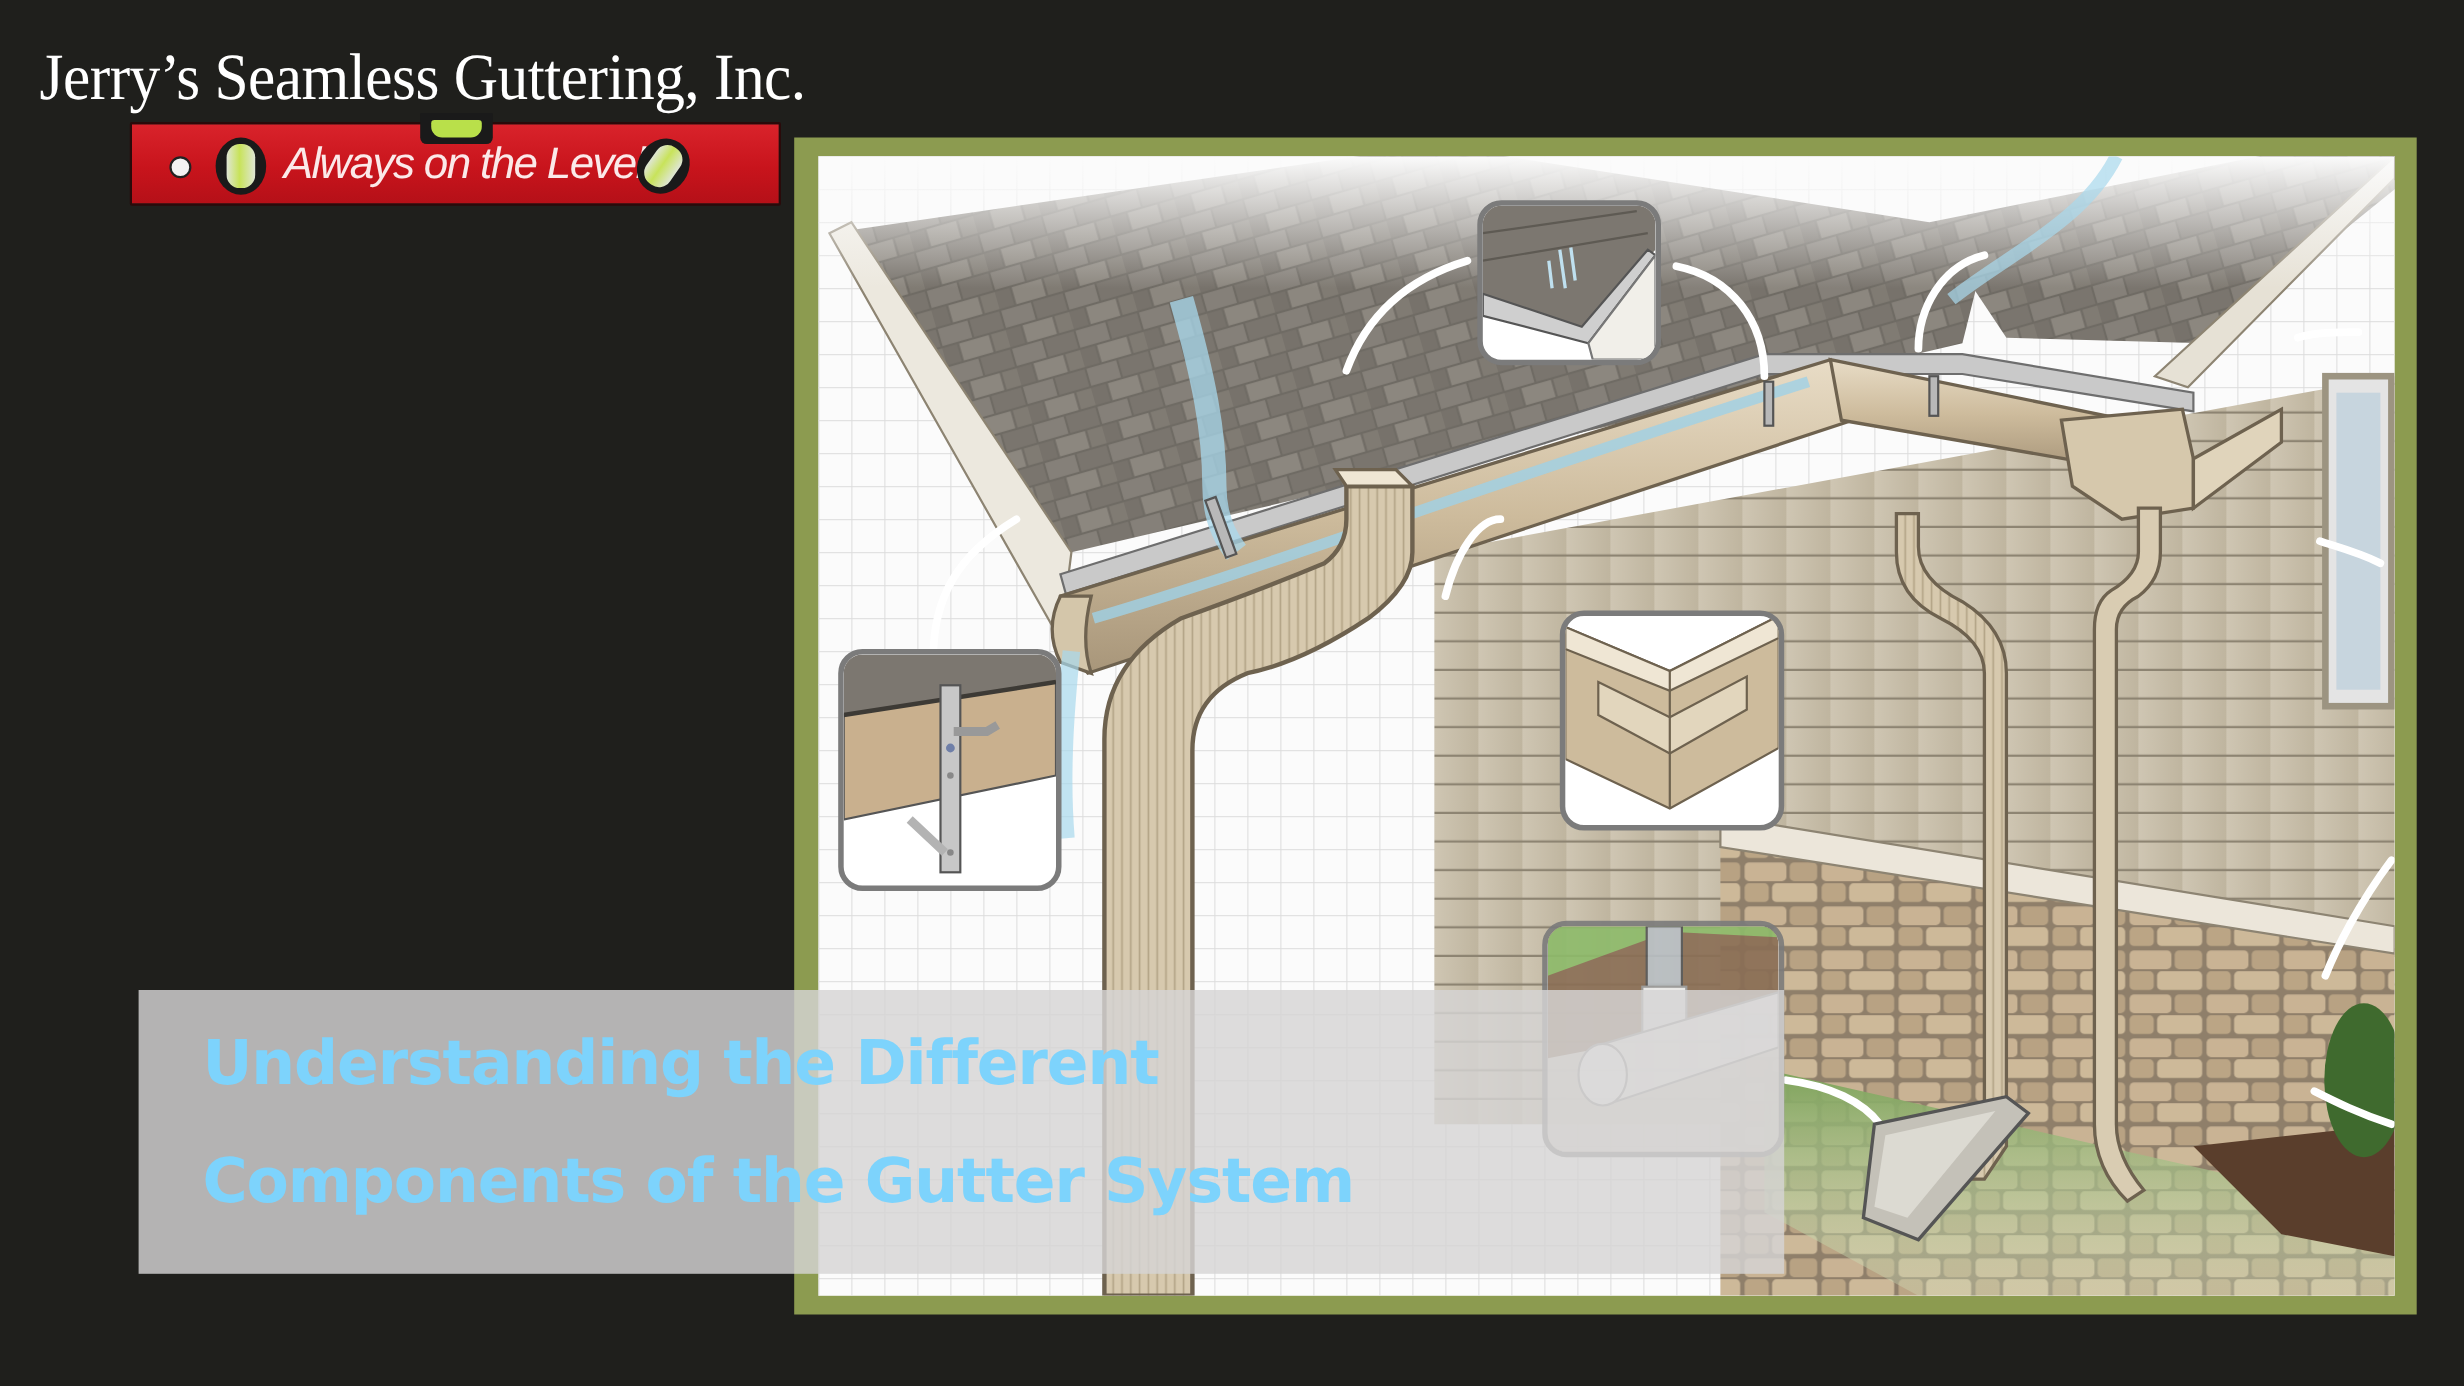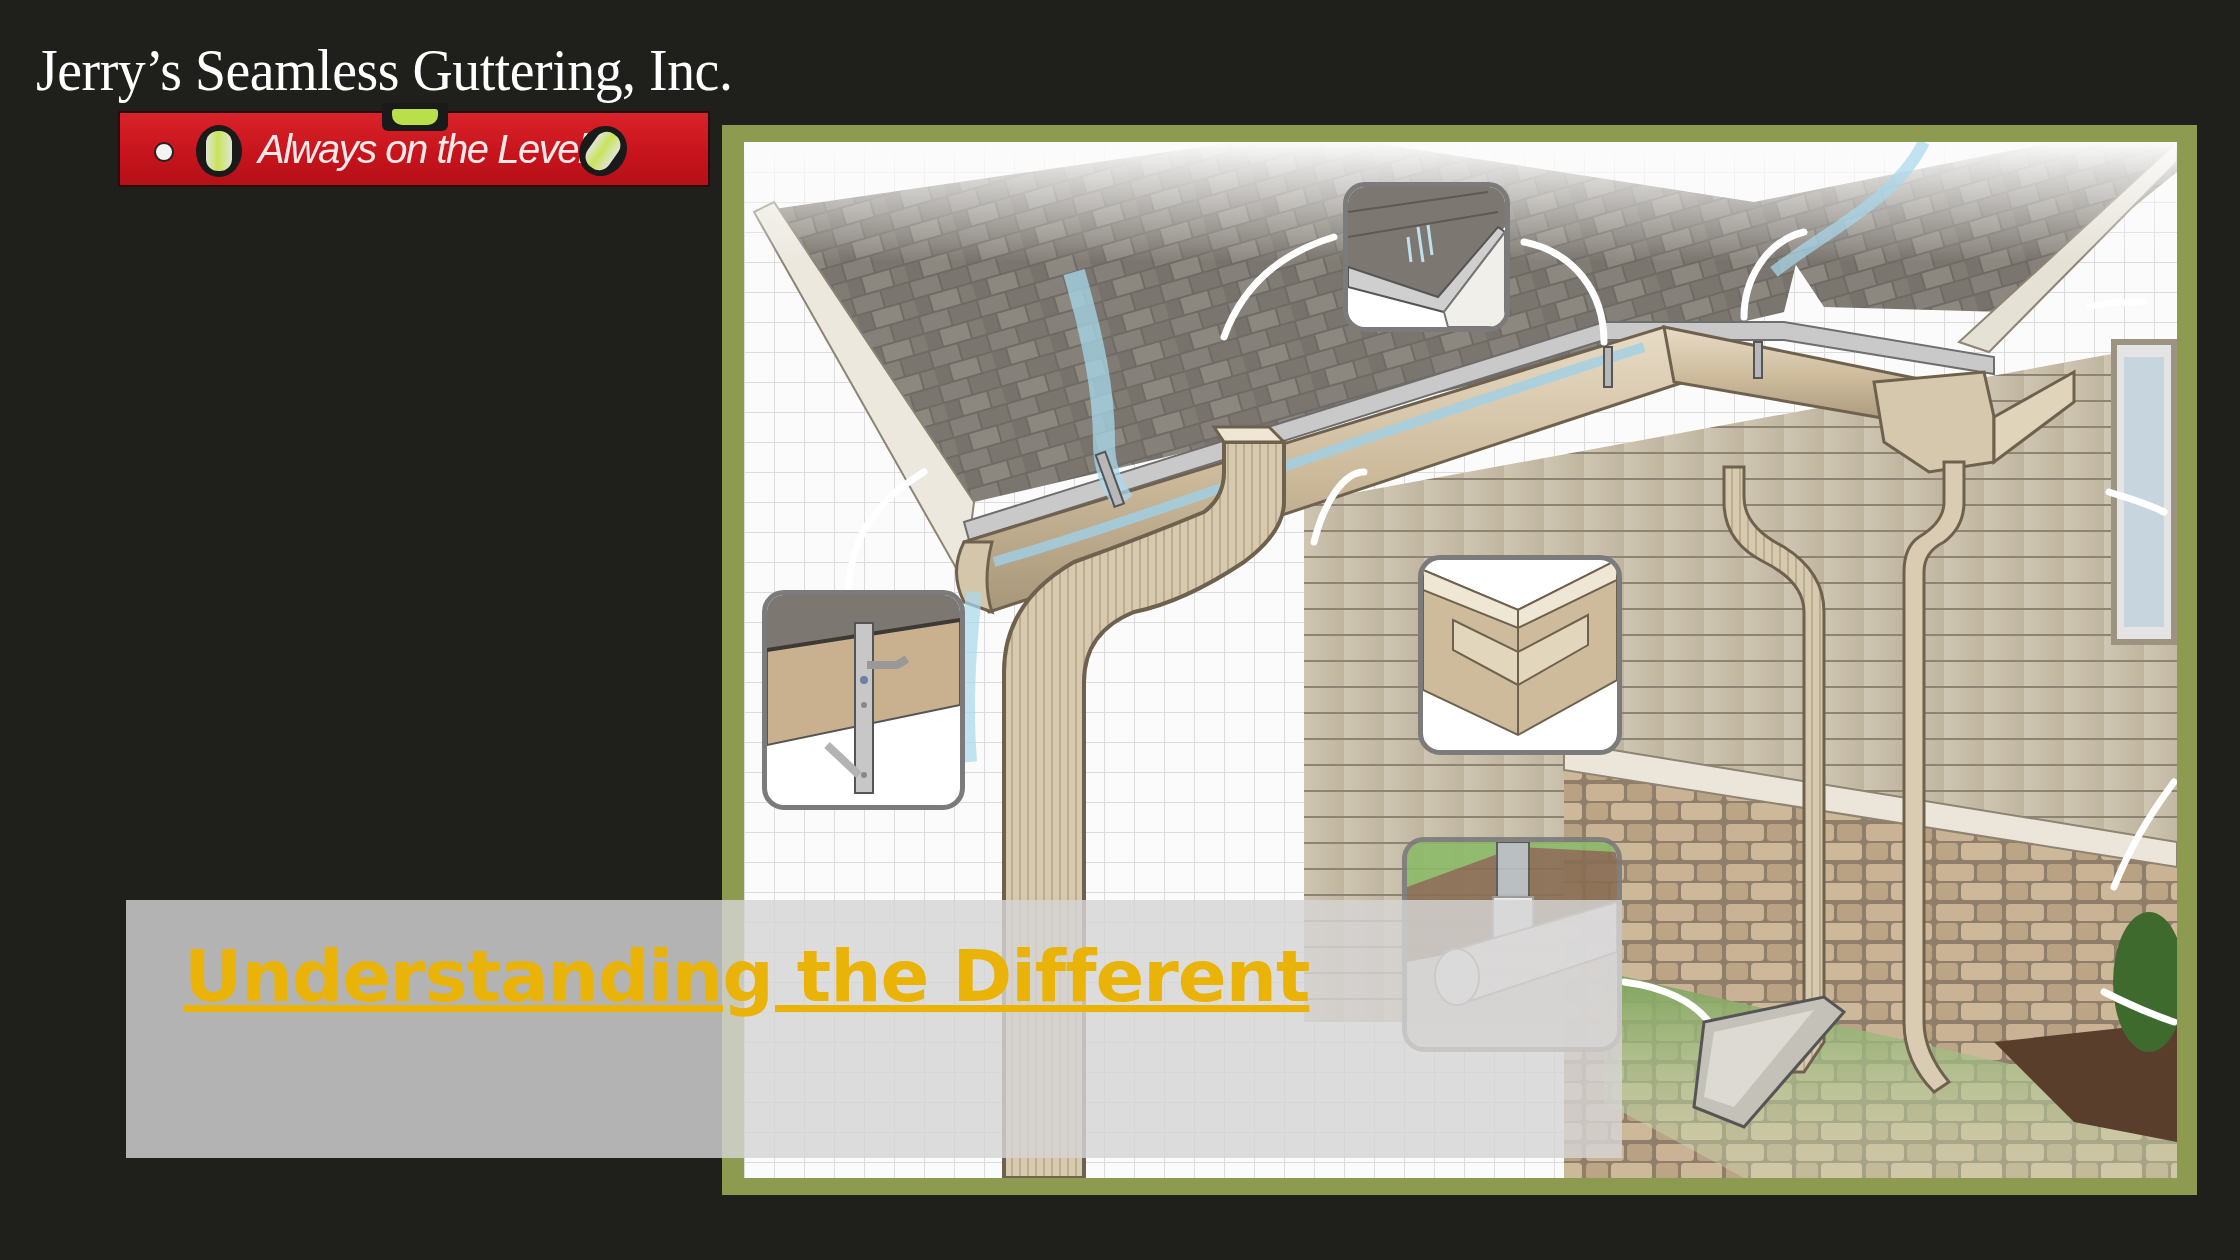--- a/index.html
+++ b/index.html
@@ -67,24 +67,23 @@
     position:absolute; background:#ffffff; border:5px solid #7b7b7b;
     border-radius:22px; box-sizing:border-box; overflow:hidden;
   }
   .callout svg { position:absolute; left:0; top:0; }
 
   .title-overlay {
     position:absolute; left:126px; top:900px; width:1496px; height:258px;
     background:rgba(214,212,212,0.82);
   }
   .title-overlay .line {
-    position:absolute; left:58px; color:#eab308; font-weight:bold;
-    font-family:"DejaVu Sans", sans-serif; font-size:72px; white-space:nowrap;
+    position:absolute; left:58px; color:#7dd3fc; font-weight:bold;
+    font-family:"DejaVu Sans", sans-serif; font-size:56px; white-space:nowrap;
     letter-spacing:-1px;
-    text-decoration:underline;
   }
   .title-overlay .line1 { top:34px; }
   .title-overlay .line2 { top:142px; }
 </style>
 </head>
 <body>
 
 <div class="brand-title">Jerry’s Seamless Guttering, Inc.</div>
 
 <div class="level-bar">
@@ -252,13 +251,14 @@
         <rect x="86" y="55" width="40" height="45" fill="#eeeeee" stroke="#999" stroke-width="2"></rect>
         <polygon points="40,110 210,60 210,110 60,160" fill="#f0f0f0" stroke="#999" stroke-width="2"></polygon>
         <ellipse cx="50" cy="135" rx="22" ry="28" fill="#fafafa" stroke="#999" stroke-width="2"></ellipse>
       </svg>
     </div>
   </div>
 </div>
 
 <div class="title-overlay">
   <div class="line line1">Understanding the Different</div>
+  <div class="line line2">Components of the Gutter System</div>
 </div>
 
 </body></html>

